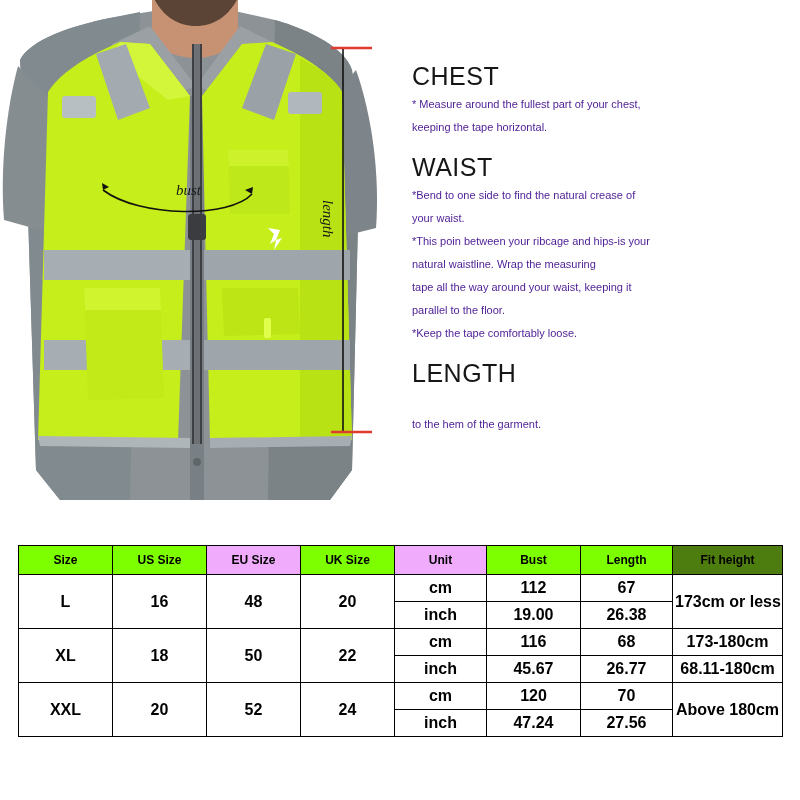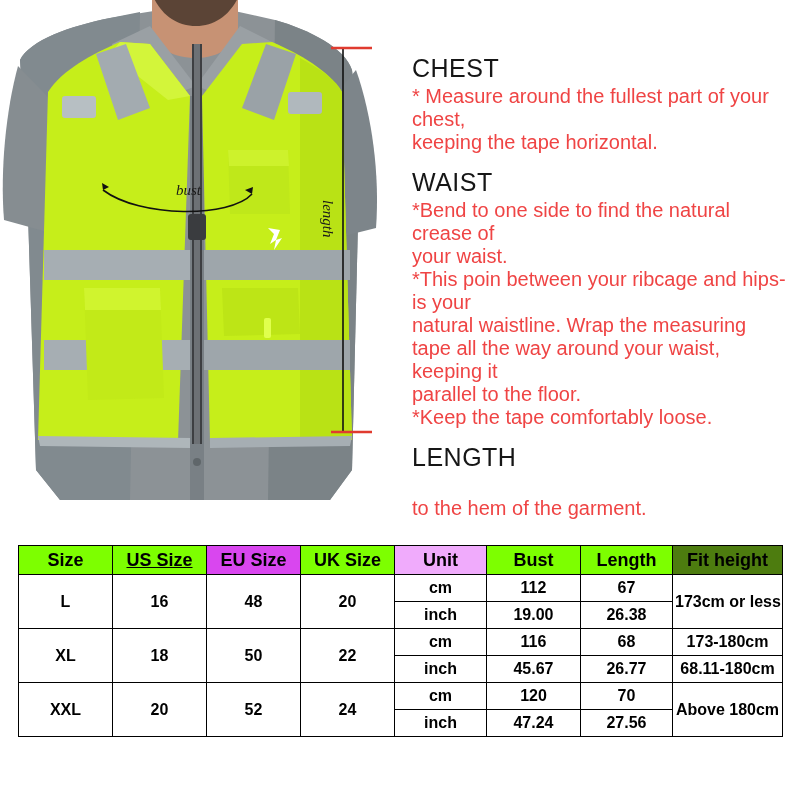--- a/index.html
+++ b/index.html
@@ -41,27 +41,27 @@
   .instructions {
     position: absolute;
     left: 412px;
     top: 50px;
     width: 378px;
   }
   .inst-head {
     font-size: 25px;
     letter-spacing: 0.5px;
     color: #161616;
-    margin: 4px 0 2px 0;
+    margin: 12px 0 2px 0;
     font-weight: 400;
   }
   .inst-body {
-    font-size: 20px;
+    font-size: 11px;
     line-height: 23px;
-    color: #ef4444;
+    color: #4c1d95;
     margin: 0 0 14px 0;
     font-weight: 400;
   }
 
   
   .overlay { position: absolute; left: 0; top: 0; width: 390px; height: 500px; }
 
   .bust-label {
     position: absolute;
     left: 176px;
@@ -104,21 +104,21 @@
     padding: 0 2px;
     font-weight: 700;
     color: #000;
     background: #fff;
     white-space: nowrap;
     overflow: hidden;
   }
   table.size-table thead th {
     background: #7dff00;
     height: 28px;
-    font-size: 18px;
+    font-size: 12px;
   }
   td.unit, td.num {
     font-weight: 700;
   }
   .fit-small { font-size: 13px; }
 </style>
 </head>
 <body>
 
 <div class="top">
@@ -247,22 +247,22 @@
       <col style="width:94px">
       <col style="width:94px">
       <col style="width:92px">
       <col style="width:94px">
       <col style="width:92px">
       <col style="width:110px">
     </colgroup>
     <thead>
       <tr>
         <th style="background: rgb(125, 255, 0);">Size</th>
-        <th style="background: rgb(125, 255, 0); text-decoration: underline;">US Size</th>
-        <th style="background: #d946ef;">EU Size</th>
+        <th style="background: rgb(125, 255, 0);">US Size</th>
+        <th style="background: #f0abfc;">EU Size</th>
         <th style="background: rgb(125, 255, 0);">UK Size</th>
         <th style="background: #f0abfc;">Unit</th>
         <th style="background: rgb(125, 255, 0);">Bust</th>
         <th style="background: rgb(125, 255, 0);">Length</th>
         <th style="background: #4d7c0f;">Fit height</th>
       </tr>
     </thead>
     <tbody>
 
       <tr>

